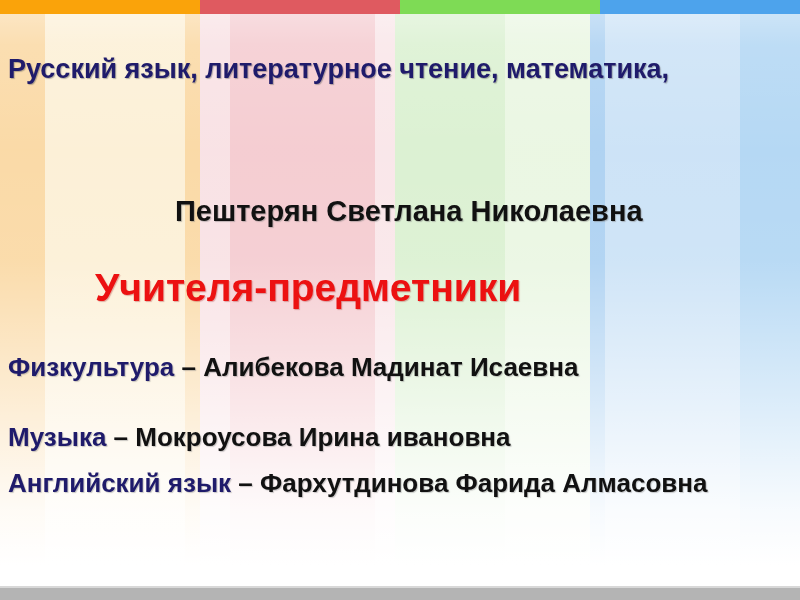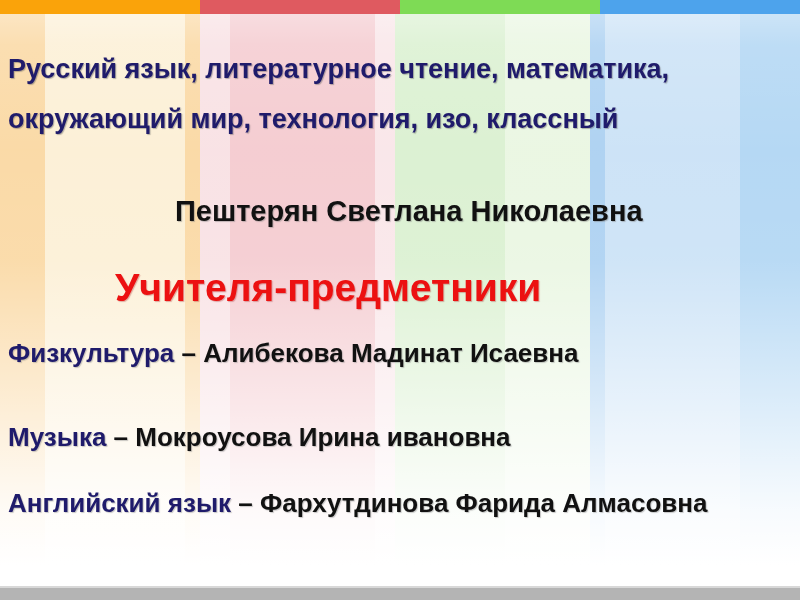--- a/index.html
+++ b/index.html
@@ -53,52 +53,50 @@
   }
   .teacher-main{
     left:175px;top:195px;
     font-size:29px;color:#111111;
     text-shadow:1px 1px 1px rgba(120,120,120,0.45);
   }
   .heading{
     left:95px;top:266px;
     font-size:39px;color:#EC1111;
     text-shadow:1px 1px 1px rgba(170,40,40,0.35);
-    margin-left:20px;
   }
   .subject-row{
     left:8px;
     font-size:26px;color:#111111;
     text-shadow:1px 1px 1px rgba(120,120,120,0.4);
   }
   .subject-row .subj{color:#1F1B6B;}
-  .row-1{top:338px;}
+  .row-1{top:352px;}
   .row-2{top:404px;margin-top:18px;}
-  .row-3{top:488px;text-align:right;}
+  .row-3{top:468px;text-align:right;}
   .row-3b{left:260px;top:501px;font-size:26px;color:#111111;
     text-shadow:1px 1px 1px rgba(120,120,120,0.4);}
 </style>
 </head>
 <body>
 
 <div class="slide">
 
   <div class="stripes"></div>
   <div class="fade"></div>
 
   <div class="topbar">
     <div style="background:#FAA30A;"></div>
     <div style="background:#DF5A60;"></div>
     <div style="background:#7EDB55;"></div>
     <div style="background:#4DA3EC;"></div>
   </div>
 
   <div class="txt intro">
     <div>Русский язык, литературное чтение, математика,</div>
-    <div>окружающий мир, технология, изо, классный</div>
   </div>
 
   <div class="txt teacher-main">Пештерян Светлана Николаевна</div>
 
   <div class="txt heading">Учителя-предметники</div>
 
   <div class="txt subject-row row-1">
     <span class="subj">Физкультура</span><span> – </span><span>Алибекова Мадинат Исаевна</span>
   </div>
 

